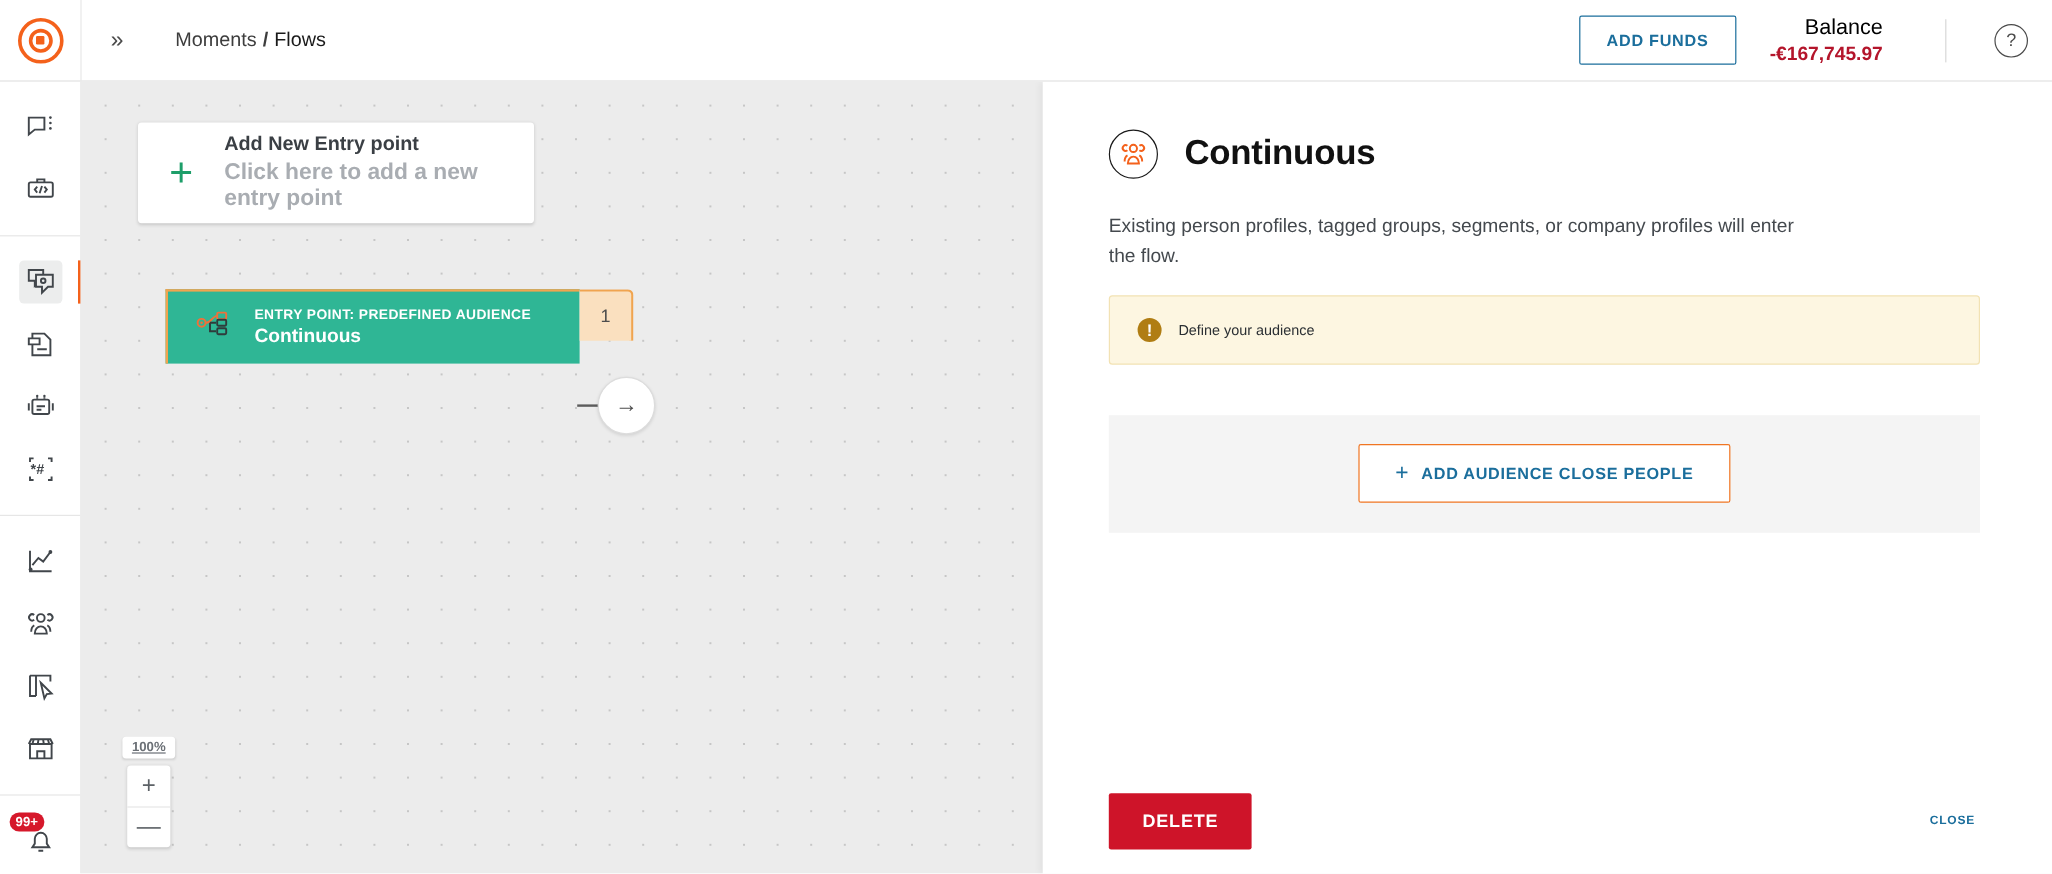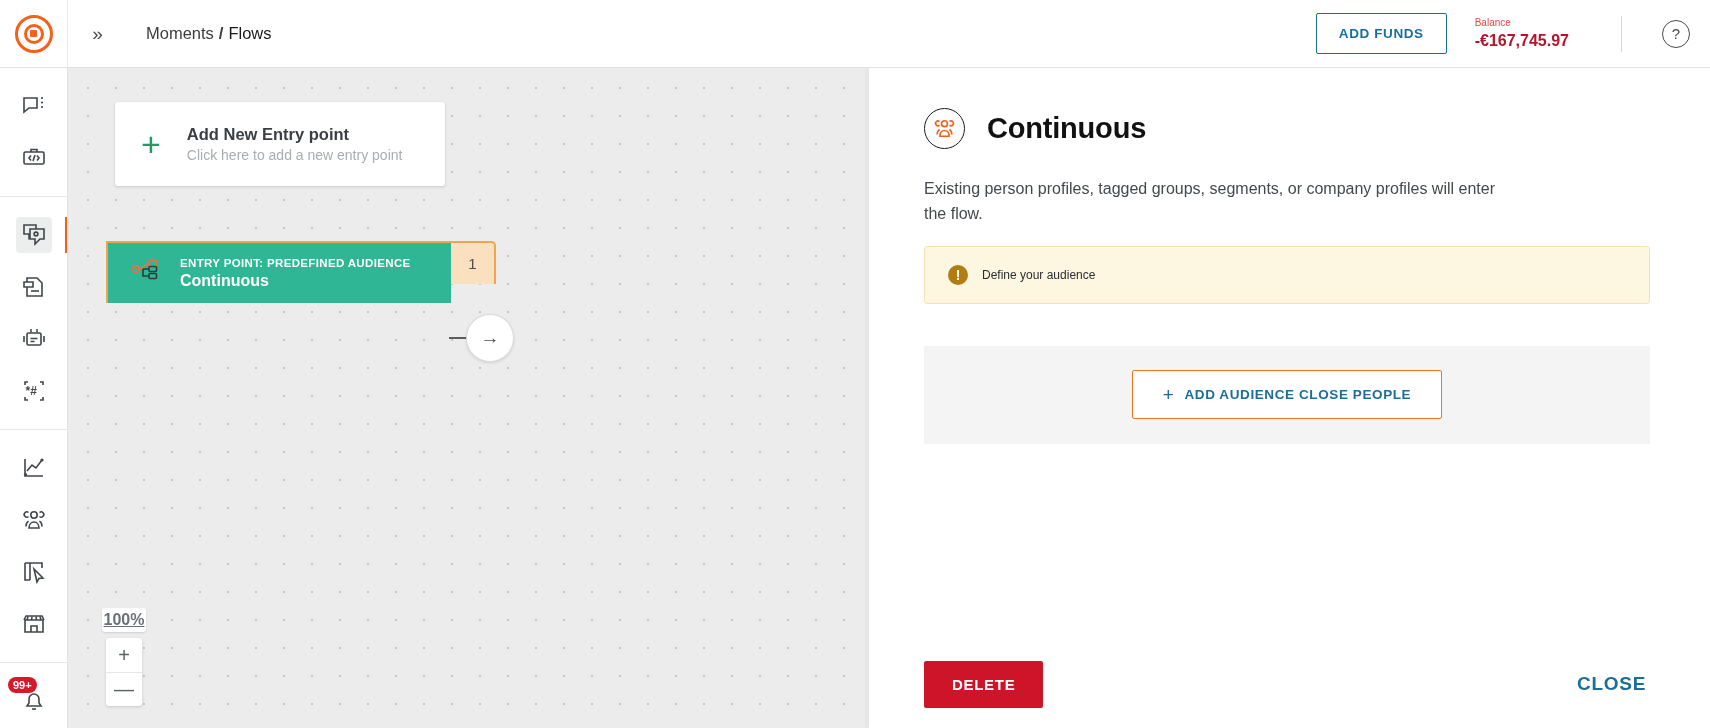--- a/index.html
+++ b/index.html
@@ -61,21 +61,21 @@
     background: #fff;
     font-size: 13.5px; font-weight: bold;
     letter-spacing: 0.6px;
     padding: 12px 22px;
     cursor: pointer;
     border-radius: 2px;
   }
   .balance-block {
     margin-left: 28px; display: flex; flex-direction: column; gap: 4px;
   }
-  .balance-label { font-size: 10px; color: #ef4444; }
+  .balance-label { font-size: 18px; color: #000000; text-align: right; }
   .balance-value { font-size: 16px; font-weight: bold; color: #b4152b; }
   .vdiv { width: 1px; height: 36px; background: #d8d8d8; margin-left: 52px; }
   .help-btn {
     margin-left: 40px; width: 28px; height: 28px; border-radius: 50%;
     border: 1.6px solid #4a4a4a; color: #4a4a4a;
     display: flex; align-items: center; justify-content: center;
     font-size: 15px; cursor: pointer;
   }
 
   
@@ -127,23 +127,23 @@
   .add-entry-card {
     position: absolute; left: 47px; top: 34px;
     width: 330px; height: 84px;
     background: #fff; border-radius: 3px;
     box-shadow: 0 1px 3px rgba(0,0,0,0.16);
     display: flex; align-items: center; padding-left: 26px; gap: 26px;
     cursor: pointer;
   }
   .plus-green { font-size: 34px; color: #1d9e69; line-height: 1; font-weight: 300; }
   .aec-title { font-size: 16.5px; font-weight: bold; color: #3a3f44; margin-bottom: 3px; }
-  .aec-sub { font-size: 14px; color: #a9adb2; }
-
-  .node-wrap { position: absolute; left: 38px; top: 173px; border-radius: 15px; }
+  .aec-sub { font-size: 19px; color: #a9adb2; font-weight: bold; }
+
+  .node-wrap { position: absolute; left: 70px; top: 173px; border-radius: 15px; }
   .node {
     position: relative;
     width: 345px; height: 62px;
     background: #2fb695;
     border-top: 2px solid #f0a44f;
     border-left: 2px solid #f0a44f;
     display: flex; align-items: center; gap: 16px;
     padding-left: 22px;
     cursor: pointer;
   }
@@ -172,21 +172,21 @@
     background: #fff; border: 1px solid #dcdcdc;
     box-shadow: 0 1px 3px rgba(0,0,0,0.12);
     display: flex; align-items: center; justify-content: center;
     color: #4d4d4d; font-size: 19px;
     cursor: pointer;
   }
 
   .zoom-ctl { position: absolute; left: 38px; bottom: 22px; width: 36px; }
   .zoom-pct {
     background: #fff; border-radius: 3px;
-    font-size: 16px; font-weight: bold; color: #6b7076;
+    font-size: 11px; font-weight: bold; color: #6b7076;
     text-align: center; padding: 3px 0; margin-bottom: 6px;
     box-shadow: 0 1px 2px rgba(0,0,0,0.12);
     width: 44px; margin-left: -4px; text-decoration: underline;
   }
   .zoom-box {
     background: #fff; border-radius: 3px;
     box-shadow: 0 1px 3px rgba(0,0,0,0.16);
     overflow: hidden;
   }
   .zoom-btn {
@@ -247,21 +247,21 @@
     height: 88px; display: flex; align-items: center;
     padding: 0 60px 0 55px;
   }
   .delete-btn {
     background: #ce1429; color: #fff;
     font-size: 15px; font-weight: bold; letter-spacing: 0.7px;
     border: none; padding: 15px 28px; cursor: pointer; border-radius: 2px;
   }
   .close-btn {
     margin-left: auto; background: none; border: none;
-    color: #1b6e9c; font-size: 19px; font-weight: bold;
+    color: #1b6e9c; font-size: 10px; font-weight: bold;
     letter-spacing: 0.7px; cursor: pointer; padding: 10px 4px;
   }
 </style>
 </head>
 <body>
 
 <div id="app">
 
   <div class="topbar">
     <div class="logo-cell">

